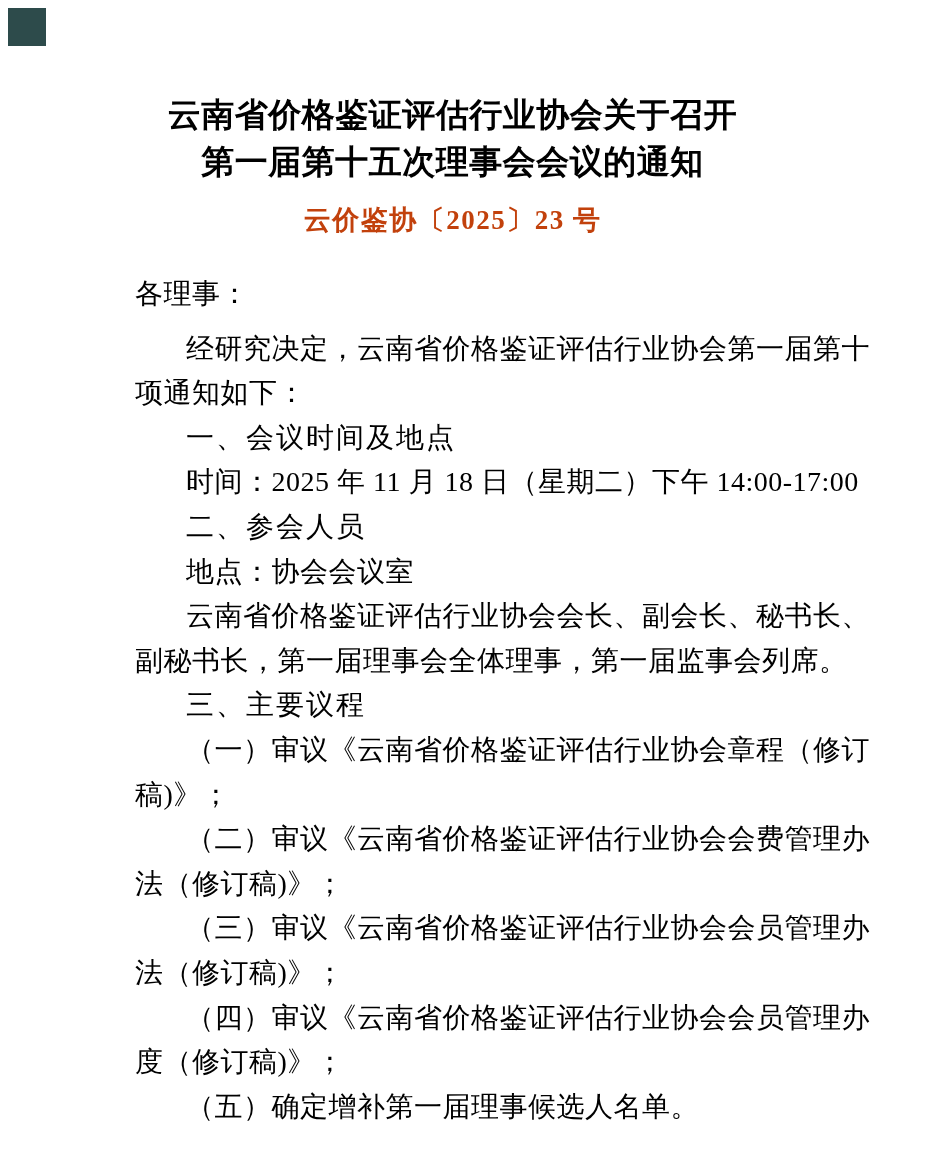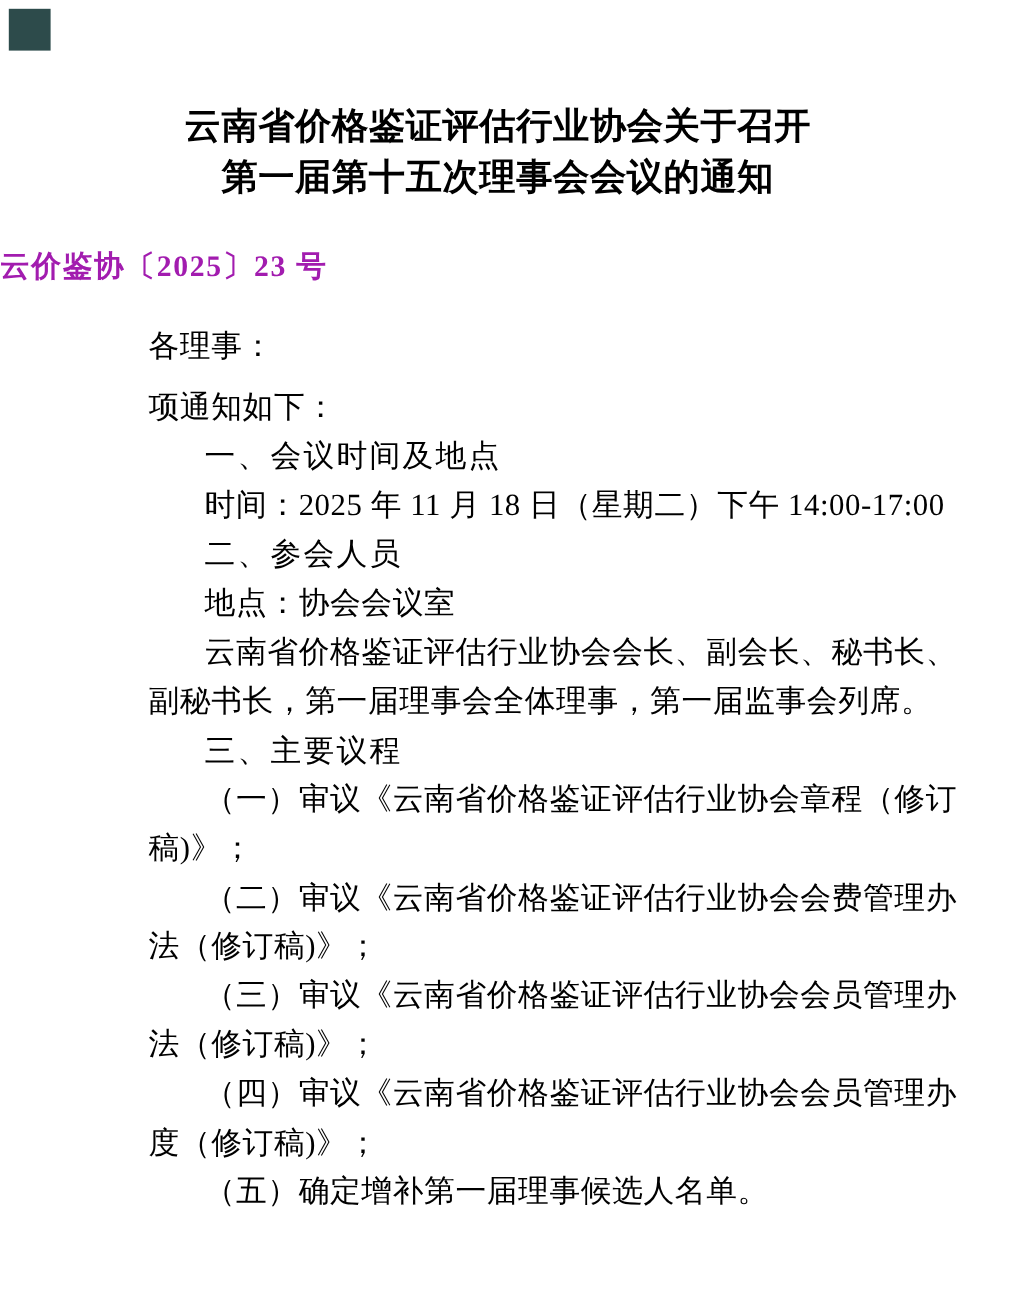--- a/index.html
+++ b/index.html
@@ -26,27 +26,27 @@
     text-align: center;
   }
   .title-line {
     font-size: 33px;
     line-height: 47px;
     font-weight: bold;
     letter-spacing: 0.5px;
     white-space: nowrap;
   }
   .doc-number {
-    margin-top: 40px;
-    text-align: left;
+    margin-top: 18px;
+    text-align: center;
     font-size: 27px;
     line-height: 32px;
     font-weight: 600;
     letter-spacing: 1.5px;
-    color: #a21caf;
+    color: #c2410c;
     white-space: nowrap;
   }
   .body-block {
     margin: 32px 90px 0 135px;
     font-size: 28px;
   }
   .line {
     line-height: 44.6px;
     white-space: nowrap;
     letter-spacing: 0.5px;
@@ -73,20 +73,21 @@
 
   <div class="title-block">
     <div class="title-line">云南省价格鉴证评估行业协会关于召开</div>
     <div class="title-line">第一届第十五次理事会会议的通知</div>
   </div>
 
   <div class="doc-number">云价鉴协〔2025〕23 号</div>
 
   <div class="body-block">
     <div class="line salutation">各理事：</div>
+    <div class="line indent">经研究决定，云南省价格鉴证评估行业协会第一届第十</div>
     <div class="line">项通知如下：</div>
     <div class="line indent heading">一、会议时间及地点</div>
     <div class="line indent">时间：2025 年 11 月 18 日（星期二）下午 14:00-17:00</div>
     <div class="line indent heading">二、参会人员</div>
     <div class="line indent">地点：协会会议室</div>
     <div class="line indent">云南省价格鉴证评估行业协会会长、副会长、秘书长、</div>
     <div class="line">副秘书长，第一届理事会全体理事，第一届监事会列席。</div>
     <div class="line indent heading">三、主要议程</div>
     <div class="line indent">（一）审议《云南省价格鉴证评估行业协会章程（修订</div>
     <div class="line">稿)》；</div>

